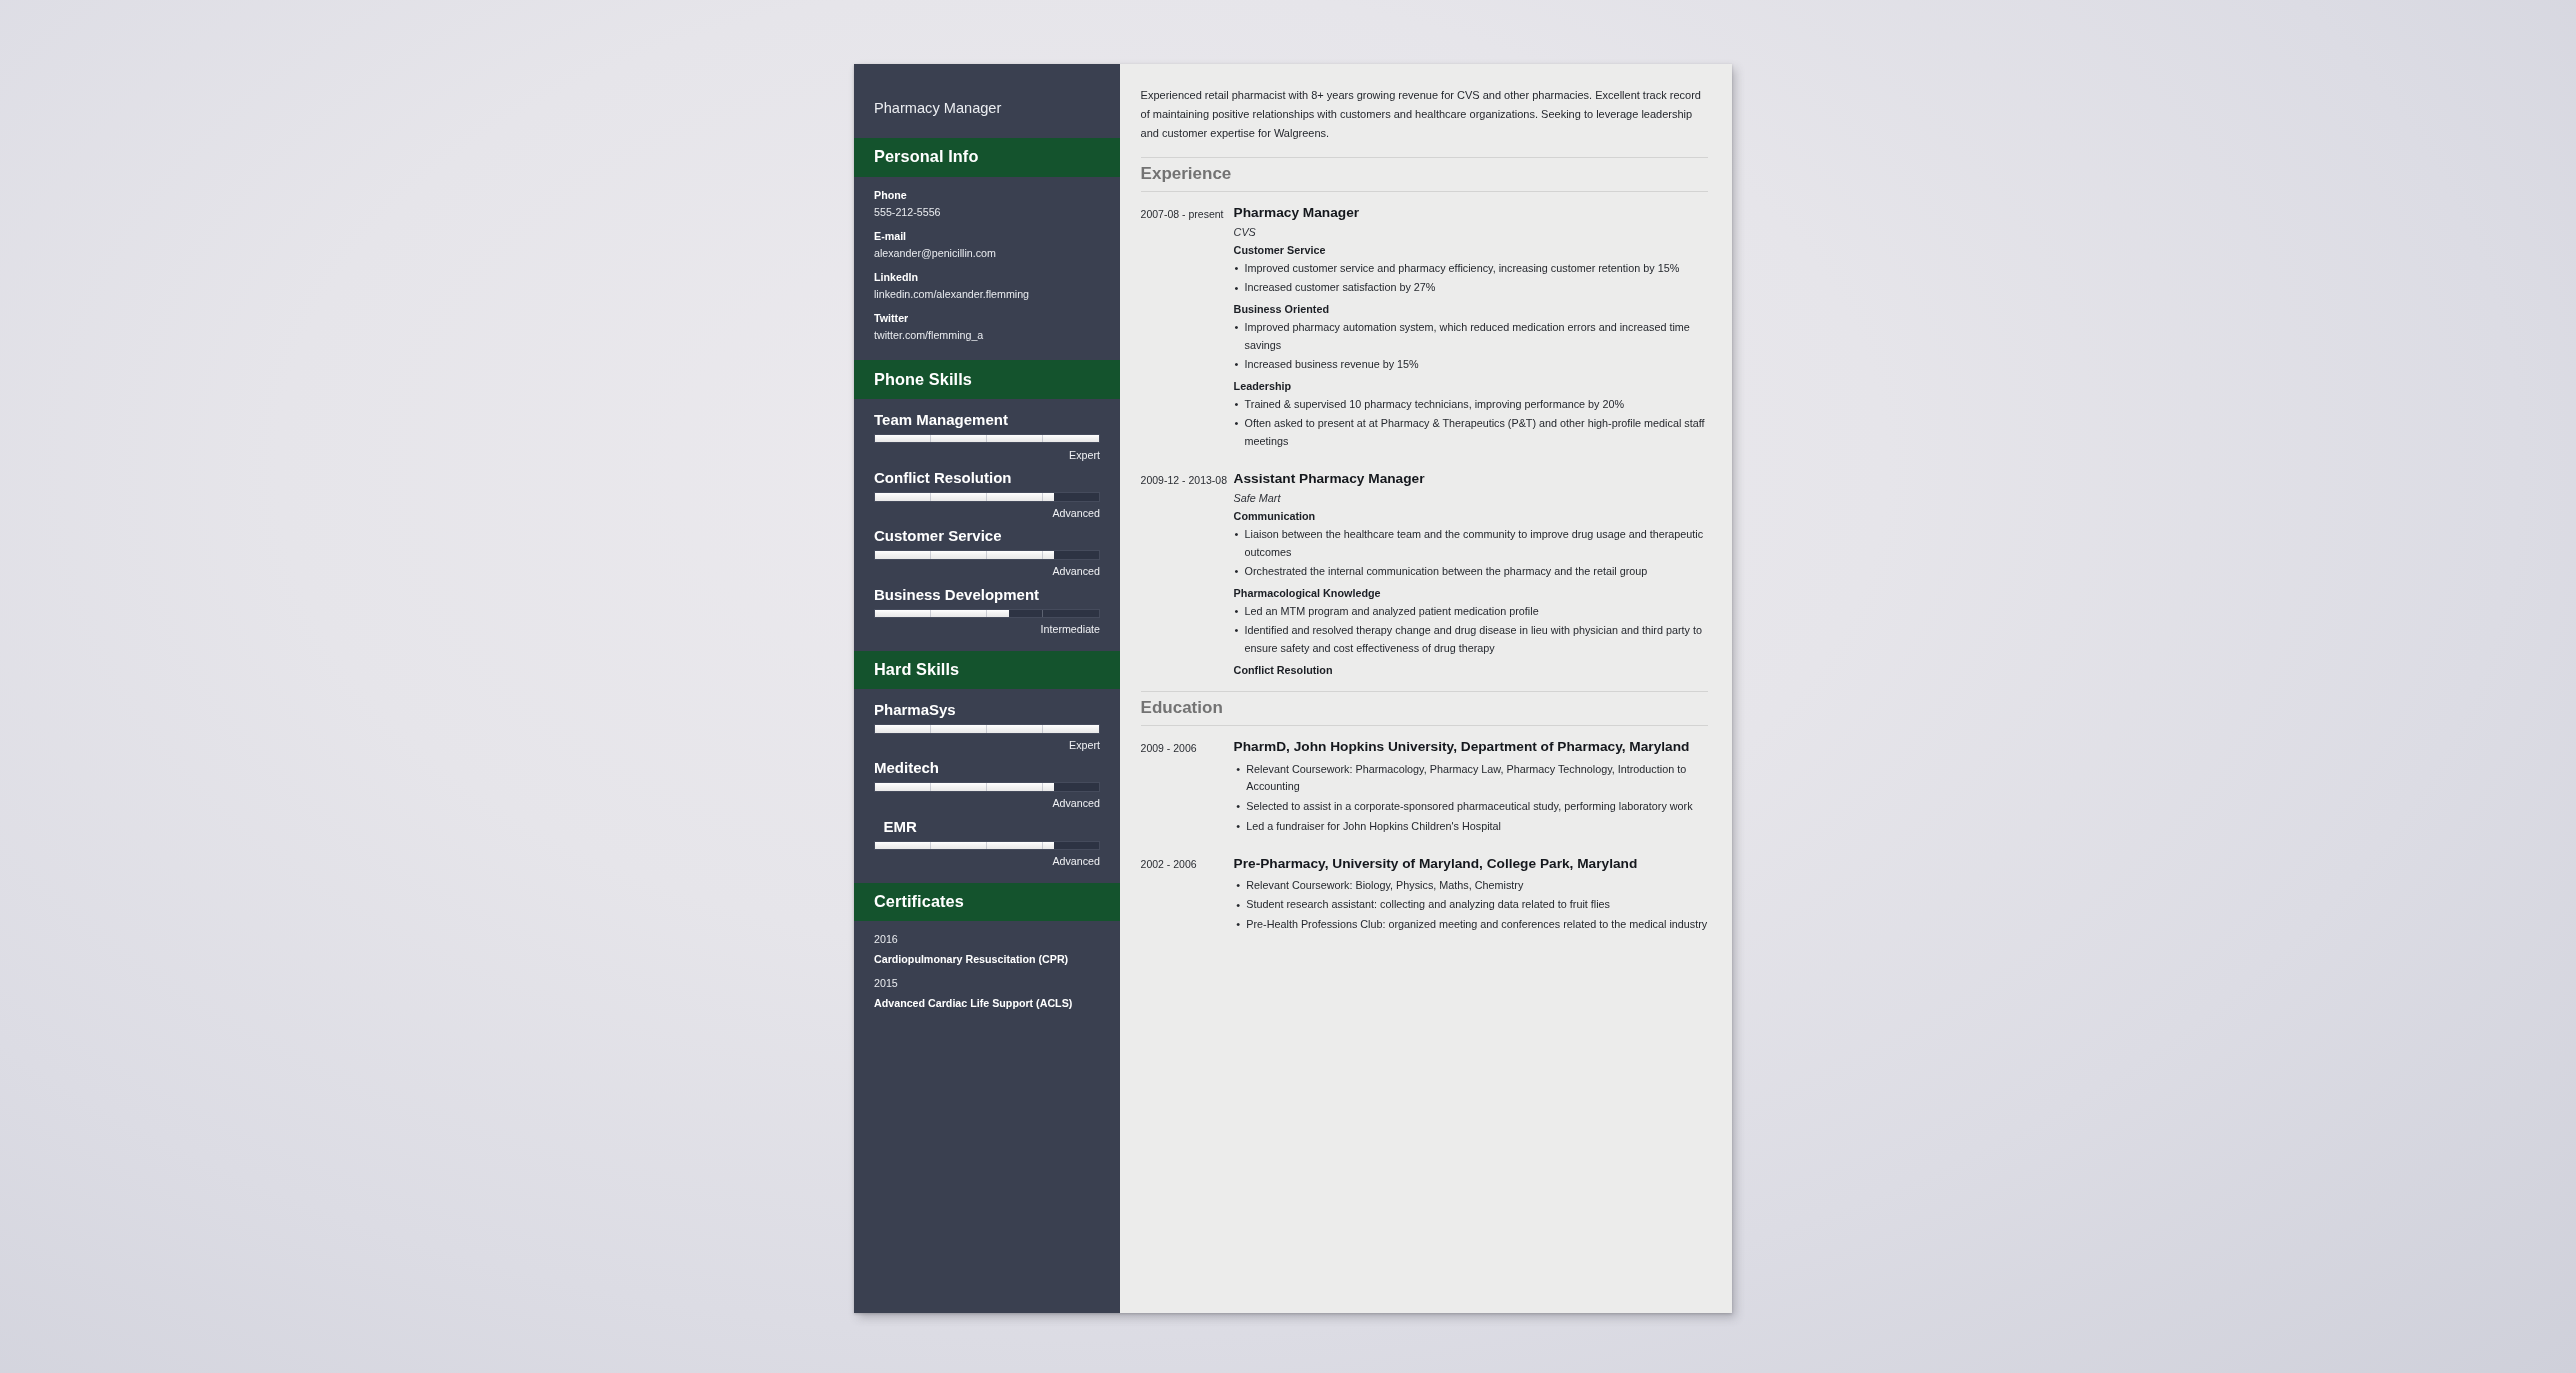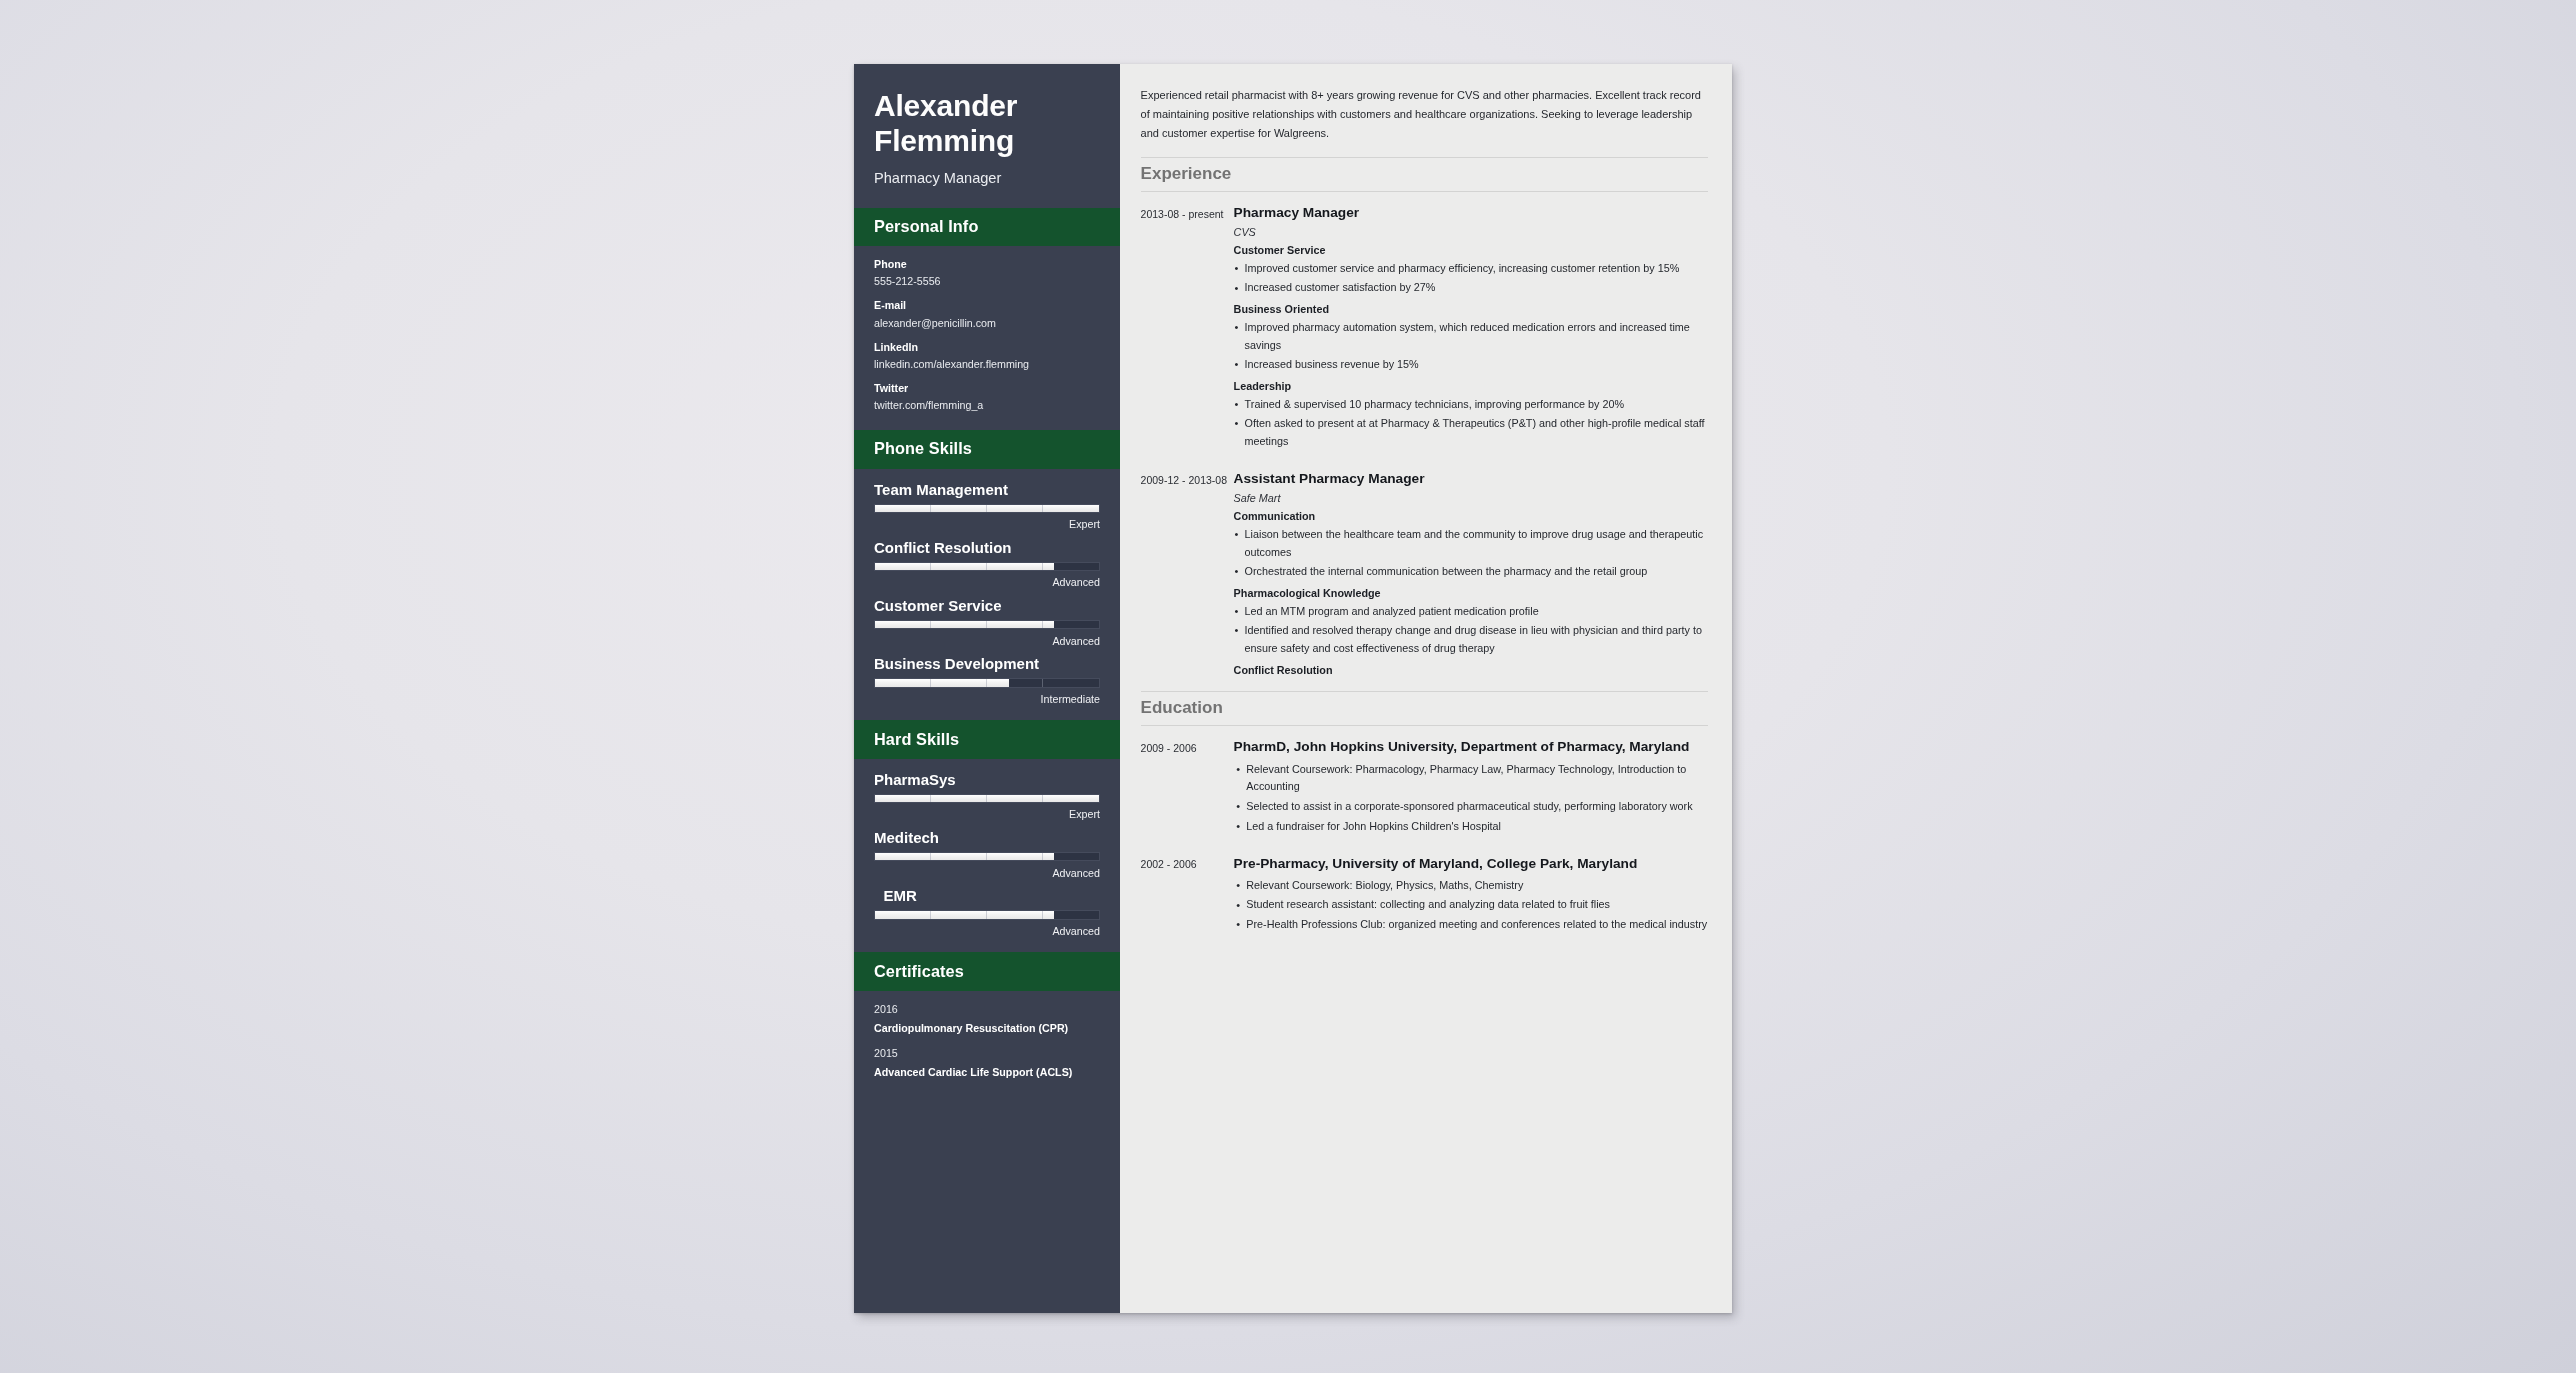--- a/index.html
+++ b/index.html
@@ -214,24 +214,20 @@
   ul.bullets.edu { margin-left: 1.7px; }
 </style>
 </head>
 <body>
 
 <div id="resume-page">
 
   <aside id="sidebar">
 
     <div class="side-header">
-      <div class="side-name">
-          <div>Alexander</div>
-          <div>Flemming</div>
-        </div>
       <div class="side-role">Pharmacy Manager</div>
     </div>
 
     <div class="side-section-title">Personal Info</div>
     <div class="side-body">
       <div class="contact-block">
         <div class="contact-label">Phone</div>
         <div class="contact-value">555-212-5556</div>
       </div>
       <div class="contact-block">
@@ -370,21 +366,21 @@
 
   </aside>
 
   <main id="main">
 
     <p class="summary">Experienced retail pharmacist with 8+ years growing revenue for CVS and other pharmacies. Excellent track record of maintaining positive relationships with customers and healthcare organizations. Seeking to leverage leadership and customer expertise for Walgreens.</p>
 
     <div class="main-section-title">Experience</div>
 
     <div class="entry">
-      <div class="entry-dates">2013-08 - present</div>
+      <div class="entry-dates">2007-08 - present</div>
       <div class="entry-body">
         <div class="entry-title">Pharmacy Manager</div>
         <div class="entry-org">CVS</div>
 
         <div class="subhead">Customer Service</div>
         <ul class="bullets">
           <li>Improved customer service and pharmacy efficiency, increasing customer retention by 15%</li>
           <li>Increased customer satisfaction by 27%</li>
         </ul>
 

